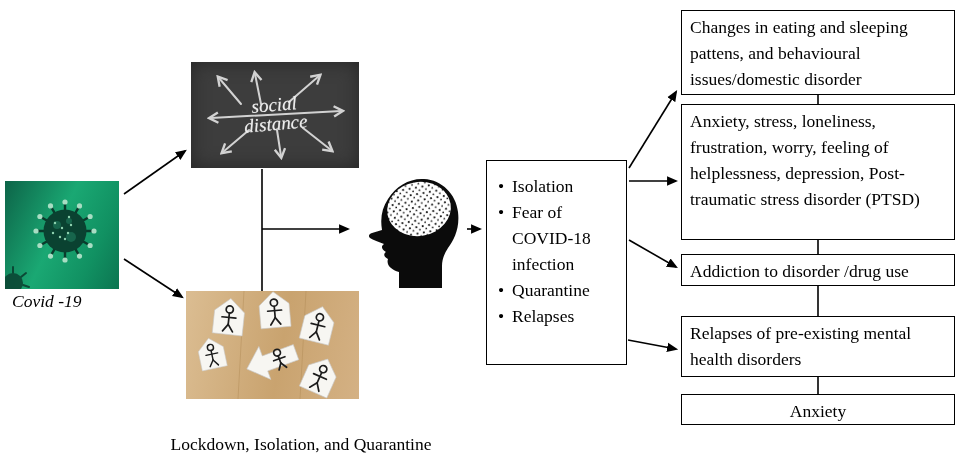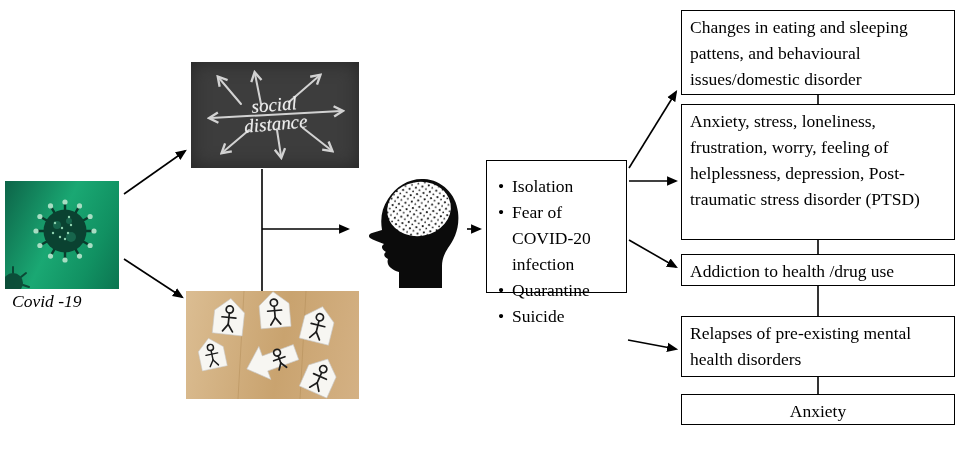--- a/index.html
+++ b/index.html
@@ -27,21 +27,21 @@
   
   .figures { position:absolute; left:186px; top:291px; width:173px; height:108px;
              background:linear-gradient(100deg,#dbbd92 0%,#c9a36f 55%,#d4b184 100%); }
   .figures svg { display:block; }
   .caption { position:absolute; left:146px; top:434px; width:310px; text-align:center; font-size:17.5px; }
 
   
   .head { position:absolute; left:353px; top:166px; width:112px; height:122px; }
 
   
-  .stressors { position:absolute; left:486px; top:160px; width:141px; height:133px;
+  .stressors { position:absolute; left:486px; top:160px; width:141px; height:205px;
                border:1.5px solid #000; background:#fff; padding:12px 4px 0 10px; }
   .stressors ul { list-style:none; }
   .stressors li { position:relative; padding-left:15px; font-size:17.5px; line-height:26px; }
   .stressors li::before { content:"\2022"; position:absolute; left:1px; }
 
   
   .obox { position:absolute; left:681px; width:274px; border:1.5px solid #000;
           background:#fff; font-size:17.5px; line-height:26px; padding:3px 8px; }
   .obox-0 { top:10px;  height:85px;  }
   .obox-1 { top:104px; height:136px; }
@@ -186,43 +186,44 @@
       <line x1="58" y1="0" x2="52" y2="108" stroke="#b08a55" stroke-width="1" opacity="0.45"></line>
       <line x1="120" y1="0" x2="114" y2="108" stroke="#b08a55" stroke-width="1" opacity="0.45"></line>
       <use href="#cutout" transform="translate(30,6) rotate(6)"></use>
       <use href="#cutout" transform="translate(72,2) rotate(-5)"></use>
       <use href="#cutout" transform="translate(122,12) rotate(14)"></use>
       <use href="#cutout" transform="translate(10,50) rotate(-12) scale(0.85)"></use>
       <use href="#cutarrow" transform="translate(55,62) rotate(-20)"></use>
       <use href="#cutout" transform="translate(128,62) rotate(24)"></use>
     </svg>
   </div>
+  <div class="caption">Lockdown, Isolation, and Quarantine</div>
 
   <div class="head">
     <svg width="112" height="122" viewBox="0 0 112 122">
       <defs>
         <pattern id="stip" width="6.5" height="6.5" patternUnits="userSpaceOnUse">
           <rect width="6.5" height="6.5" fill="#ffffff"></rect>
           <circle cx="1.7" cy="2" r="1.05" fill="#141414"></circle>
           <circle cx="4.8" cy="5" r="0.85" fill="#141414"></circle>
         </pattern>
       </defs>
       <path fill="#0b0b0b" d="M46,122 L46,106 C38,104 33,99 35,93 C31,91 30,88 33,86 C28,83 28,80 31,78 C26,76 20,74 17,72 C15,70 16,68 19,67 L29,64 C27,52 29,42 35,33 C43,20 57,12 71,13 C89,14 103,28 105,46 C107,62 101,74 95,82 C91,88 89,94 89,100 L89,122 Z"></path>
       <ellipse cx="66" cy="43" rx="32" ry="27" fill="url(#stip)" transform="rotate(-10 66 43)"></ellipse>
     </svg>
   </div>
 
   <div class="stressors">
     <ul>
       <li>Isolation</li>
-      <li>Fear of COVID-20 infection</li>
+      <li>Fear of COVID-18 infection</li>
       <li>Quarantine</li>
-      <li>Suicide</li>
+      <li>Relapses</li>
     </ul>
   </div>
 
   <div class="obox obox-0">Changes in eating and sleeping pattens, and behavioural issues/domestic disorder</div>
   <div class="obox obox-1">Anxiety, stress, loneliness, frustration, worry, feeling of helplessness, depression, Post-traumatic stress disorder (PTSD)</div>
-  <div class="obox obox-2">Addiction to health /drug use</div>
+  <div class="obox obox-2">Addiction to disorder /drug use</div>
   <div class="obox obox-3">Relapses of pre-existing mental health disorders</div>
   <div class="obox obox-4">Anxiety</div>
 
 </div>
 
 </body></html>

